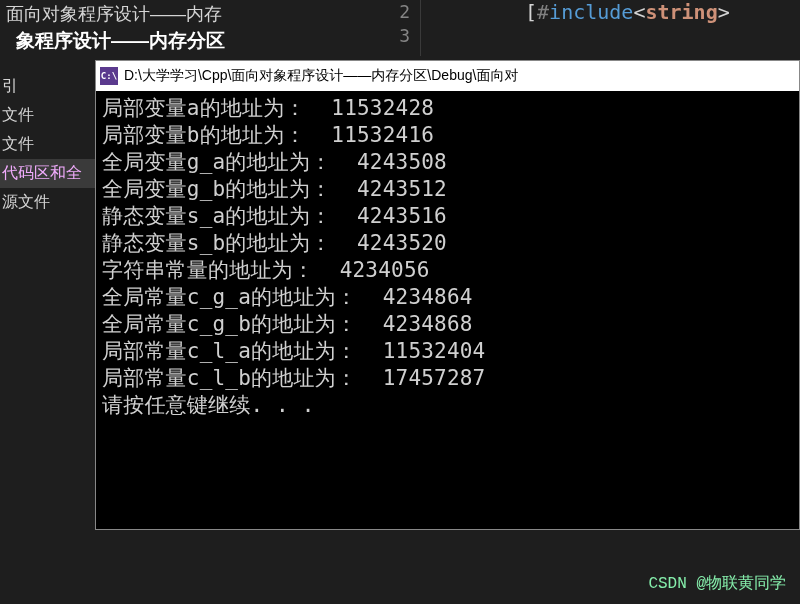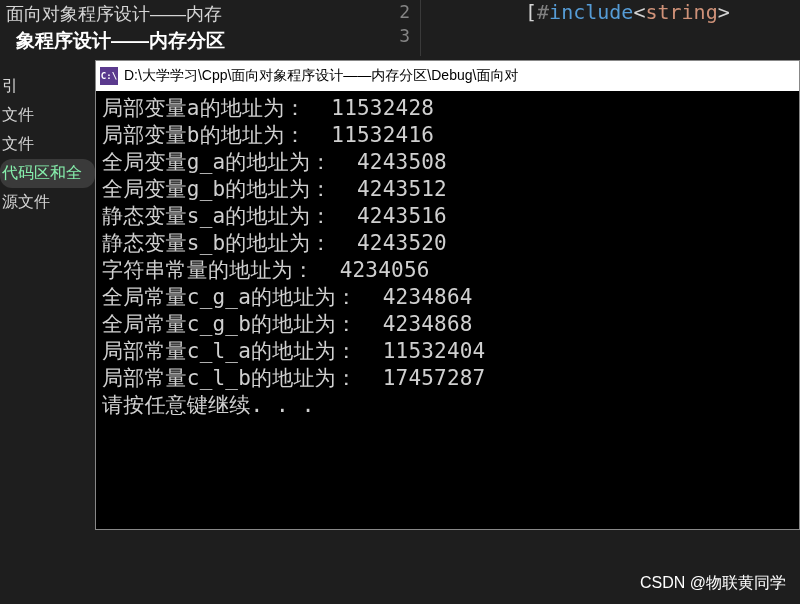--- a/index.html
+++ b/index.html
@@ -41,39 +41,38 @@
     .code-area {
       position: absolute;
       top: 0;
       left: 525px;
       font-family: Consolas, monospace;
       font-size: 20px;
       color: #d4d4d4;
     }
     .code-area .hash { color: #808080; }
     .code-area .inc { color: #569cd6; }
-    .code-area .str { color: #ce9178; }
+    .code-area .str { color: #ce9178; font-weight: bold; }
     .code-area .ang { color: #d4d4d4; }
     .side-list {
       position: absolute;
       top: 72px;
       left: 0;
       width: 95px;
       color: #d4d4d4;
       font-size: 16px;
     }
     .side-item {
       padding: 4px 0 4px 2px;
       white-space: nowrap;
       overflow: hidden;
     }
     .side-item.selected {
       background: #3a3a3a;
-      color: #86efac;
-      border-radius: 12px;
+      color: #f0abfc;
     }
     .console-window {
       position: absolute;
       top: 60px;
       left: 95px;
       width: 705px;
       height: 470px;
       background: #fff;
       border: 1px solid #888;
     }
@@ -113,23 +112,23 @@
       padding: 4px 6px;
       height: calc(100% - 30px);
       overflow: hidden;
       white-space: pre;
       letter-spacing: 0.2px;
     }
     .watermark {
       position: absolute;
       bottom: 10px;
       right: 14px;
-      color: #ffffff;
+      color: #86efac;
       font-size: 16px;
-      font-family: Liberation Sans, sans-serif;
+      font-family: Liberation Mono, monospace;
     }
     .divider {
       position: absolute;
       top: 0;
       left: 420px;
       width: 1px;
       height: 56px;
       background: #3a3a3a;
     }
   </style>

